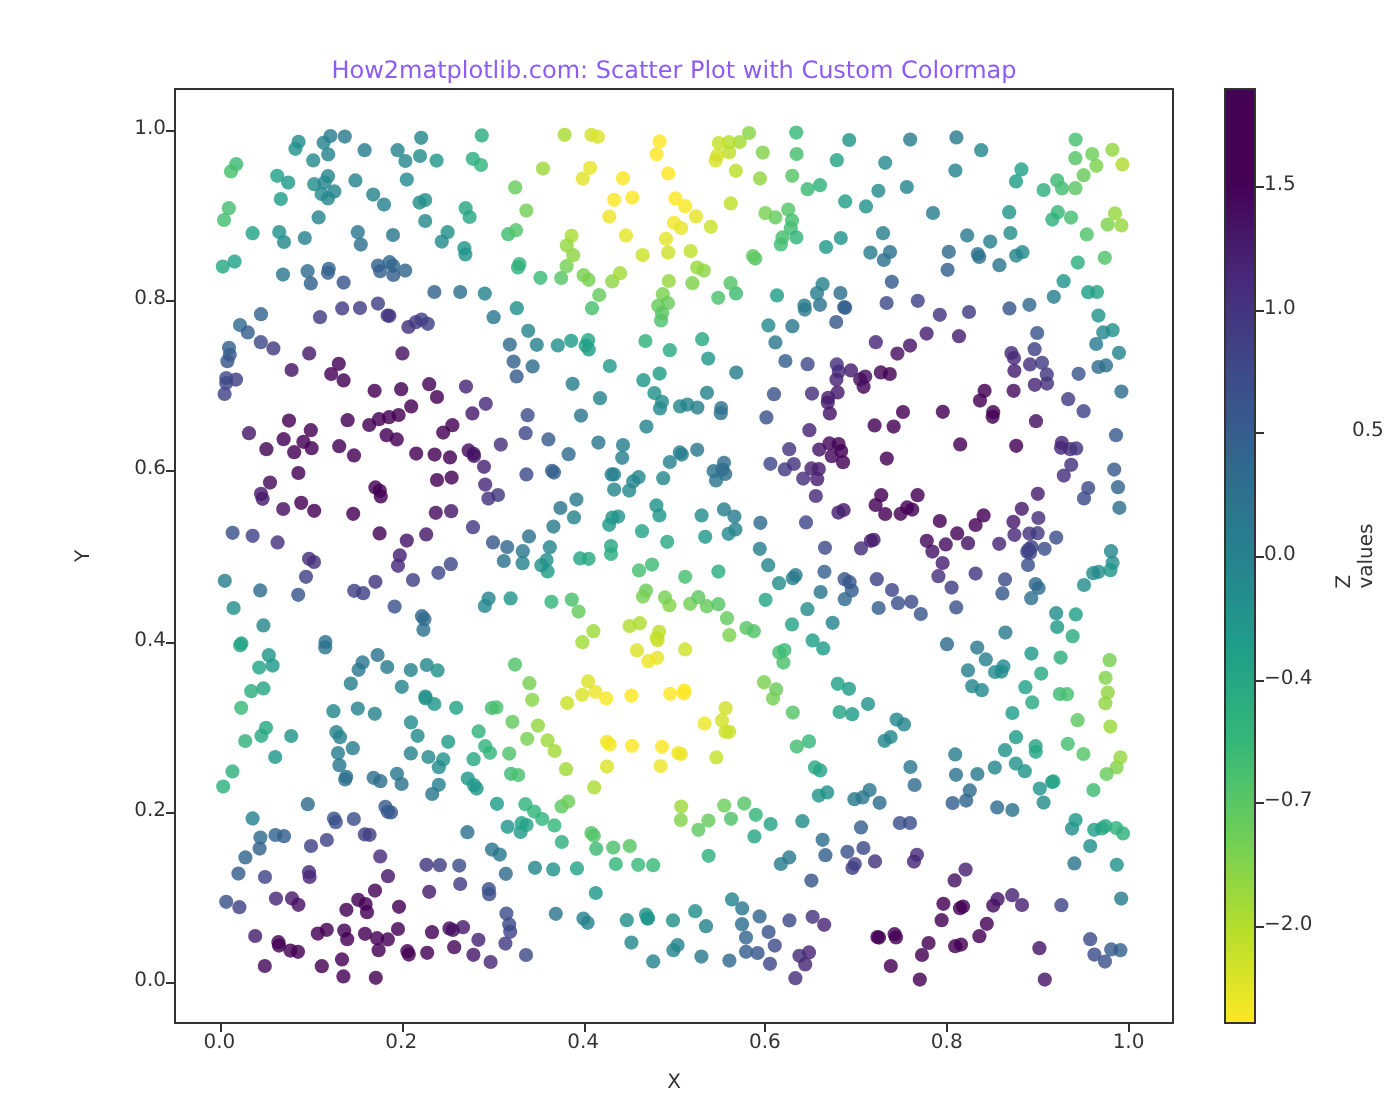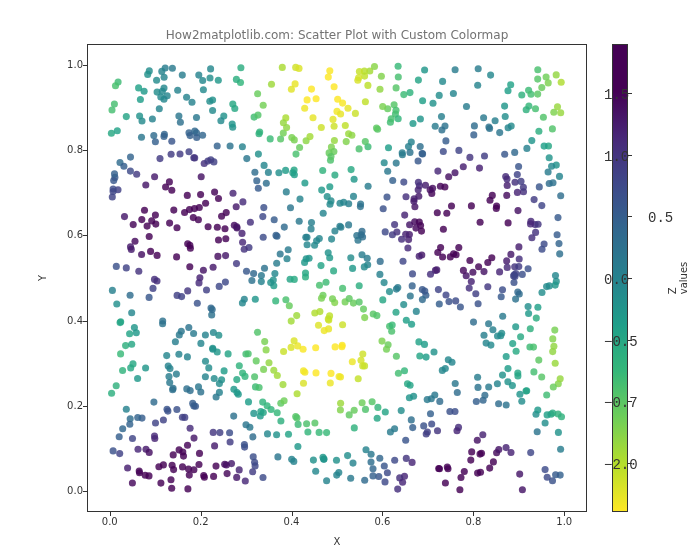--- a/index.html
+++ b/index.html
@@ -17,21 +17,21 @@
     width: 700px;
     height: 560px;
   }
   .title {
     position: absolute;
     left: 87px;
     width: 500px;
     top: 28px;
     text-align: center;
     font-size: 12px;
-    color: #737373;
+    color: #8b5cf6;
   }
   .plot-area {
     position: absolute;
     left: 87px;
     top: 44px;
     width: 500px;
     height: 468px;
     border: 1px solid #333;
     box-sizing: border-box;
   }
@@ -91,24 +91,23 @@
   }
   .cbar-label {
     position: absolute;
     left: 678px;
     top: 278px;
     transform: translate(-50%, -50%) rotate(-90deg);
     font-size: 10px;
   }
   .cbar-tick {
     position: absolute;
-    left: 604px;
-    font-size: 14px;
+    left: 632px;
+    font-size: 10px;
     margin-top: -6px;
-    font-family: Liberation Mono, monospace;
   }
   .cbar-tick-mark {
     position: absolute;
     left: 628px;
     width: 4px;
     height: 1px;
     background: #333;
   }
   circle.pt {
     opacity: 0.82;
@@ -1159,21 +1158,21 @@
     </div>
 
   <div class="colorbar" id="colorbar" style="background: linear-gradient(to top, rgb(253, 231, 37) 0%, rgb(217, 227, 40) 5%, rgb(181, 222, 43) 10%, rgb(146, 214, 66) 15%, rgb(110, 206, 88) 20%, rgb(82, 195, 105) 25%, rgb(53, 183, 121) 30%, rgb(42, 171, 129) 35%, rgb(31, 158, 137) 40%, rgb(35, 144, 140) 45%, rgb(38, 130, 142) 50%, rgb(44, 117, 142) 55%, rgb(49, 104, 142) 60%, rgb(56, 88, 140) 65%, rgb(62, 73, 137) 70%, rgb(67, 57, 129) 75%, rgb(72, 40, 120) 80%, rgb(70, 21, 102) 85%, rgb(68, 1, 84) 90%, rgb(68, 1, 84) 95%, rgb(68, 1, 84) 100%);"></div>
   <div class="cbar-label">Z values</div>
   <div id="cbar-ticks">
       <div class="cbar-tick-mark" style="top: 462.737px;"></div>
       <div class="cbar-tick" style="top: 462.737px;">−2.0</div>
       <div class="cbar-tick-mark" style="top: 401.158px;"></div>
       <div class="cbar-tick" style="top: 401.158px;">−0.7</div>
       <div class="cbar-tick-mark" style="top: 339.579px;"></div>
-      <div class="cbar-tick" style="top: 339.579px;">−0.5</div>
+      <div class="cbar-tick" style="top: 339.579px;">−0.4</div>
       <div class="cbar-tick-mark" style="top: 278px;"></div>
       <div class="cbar-tick" style="top: 278px;">0.0</div>
       <div class="cbar-tick-mark" style="top: 216.421px;"></div>
       <div class="cbar-tick" style="top: 216.421px; margin-left: 44px;">0.5</div>
       <div class="cbar-tick-mark" style="top: 154.842px;"></div>
       <div class="cbar-tick" style="top: 154.842px;">1.0</div>
       <div class="cbar-tick-mark" style="top: 93.2632px;"></div>
       <div class="cbar-tick" style="top: 93.2632px;">1.5</div>
     </div>
 

